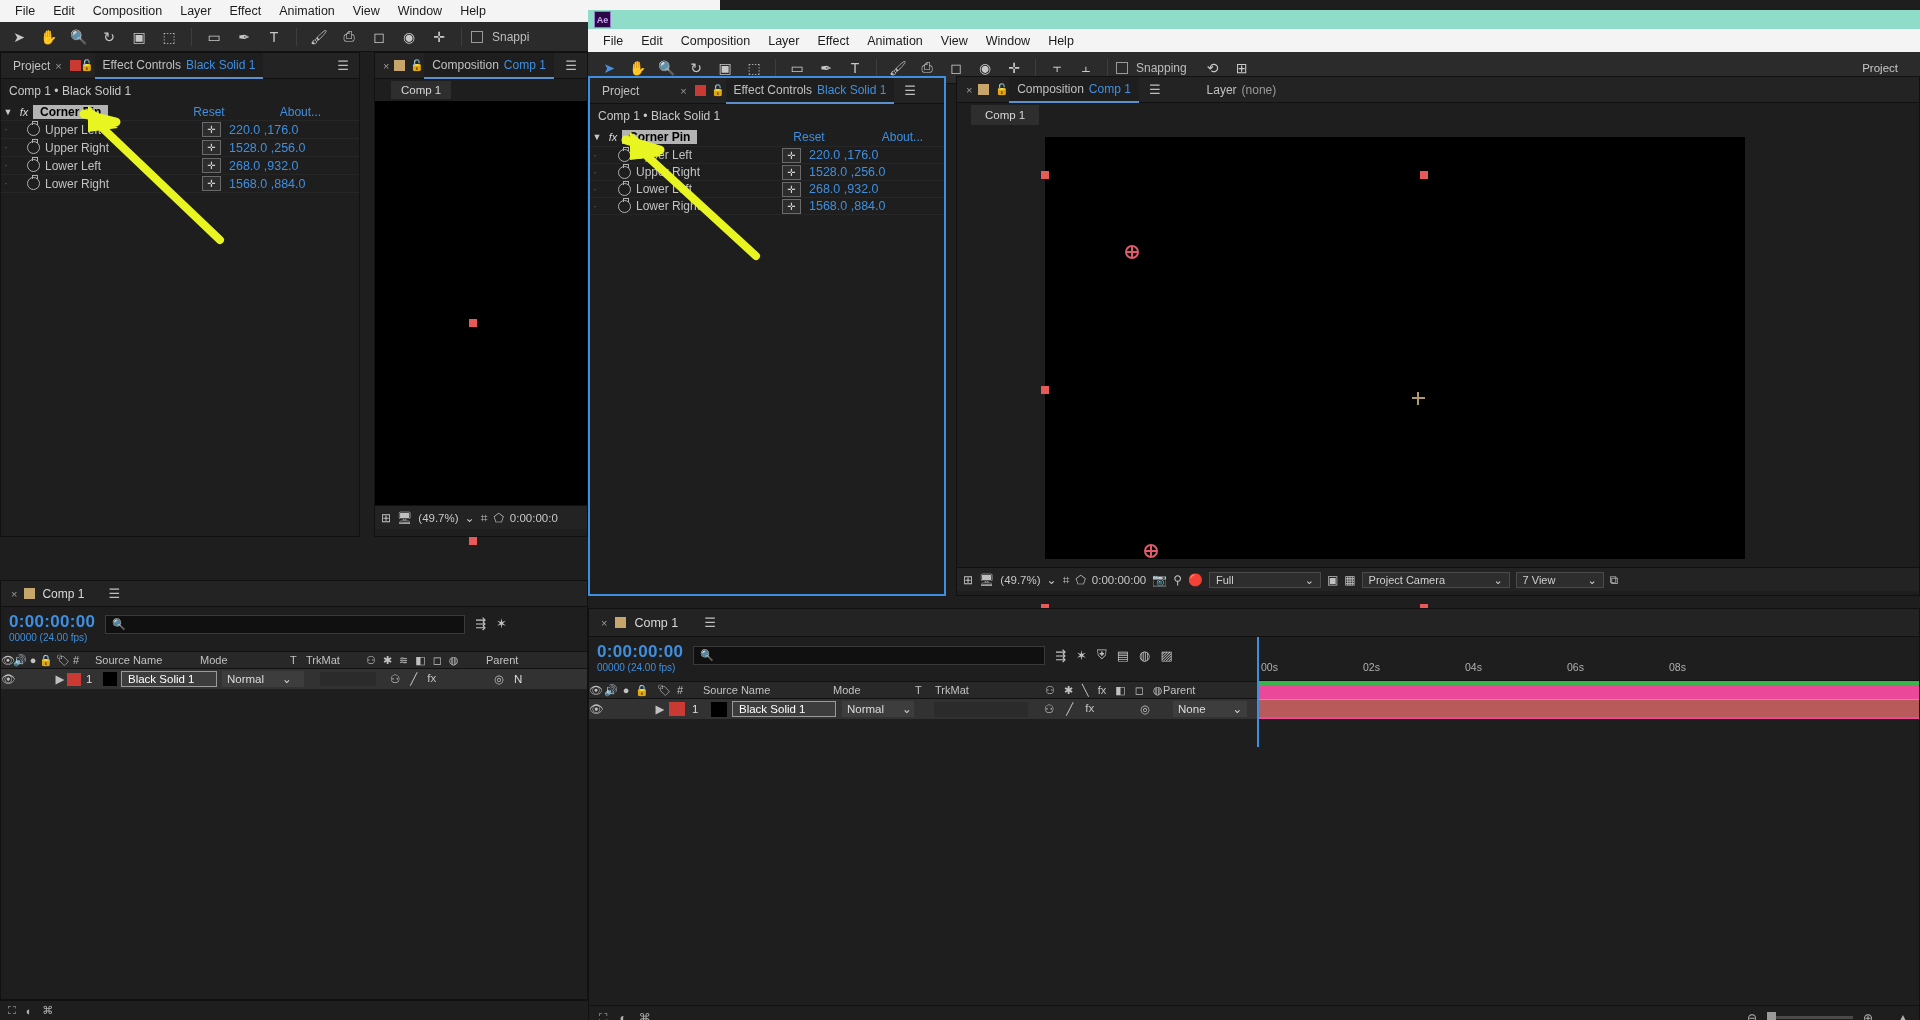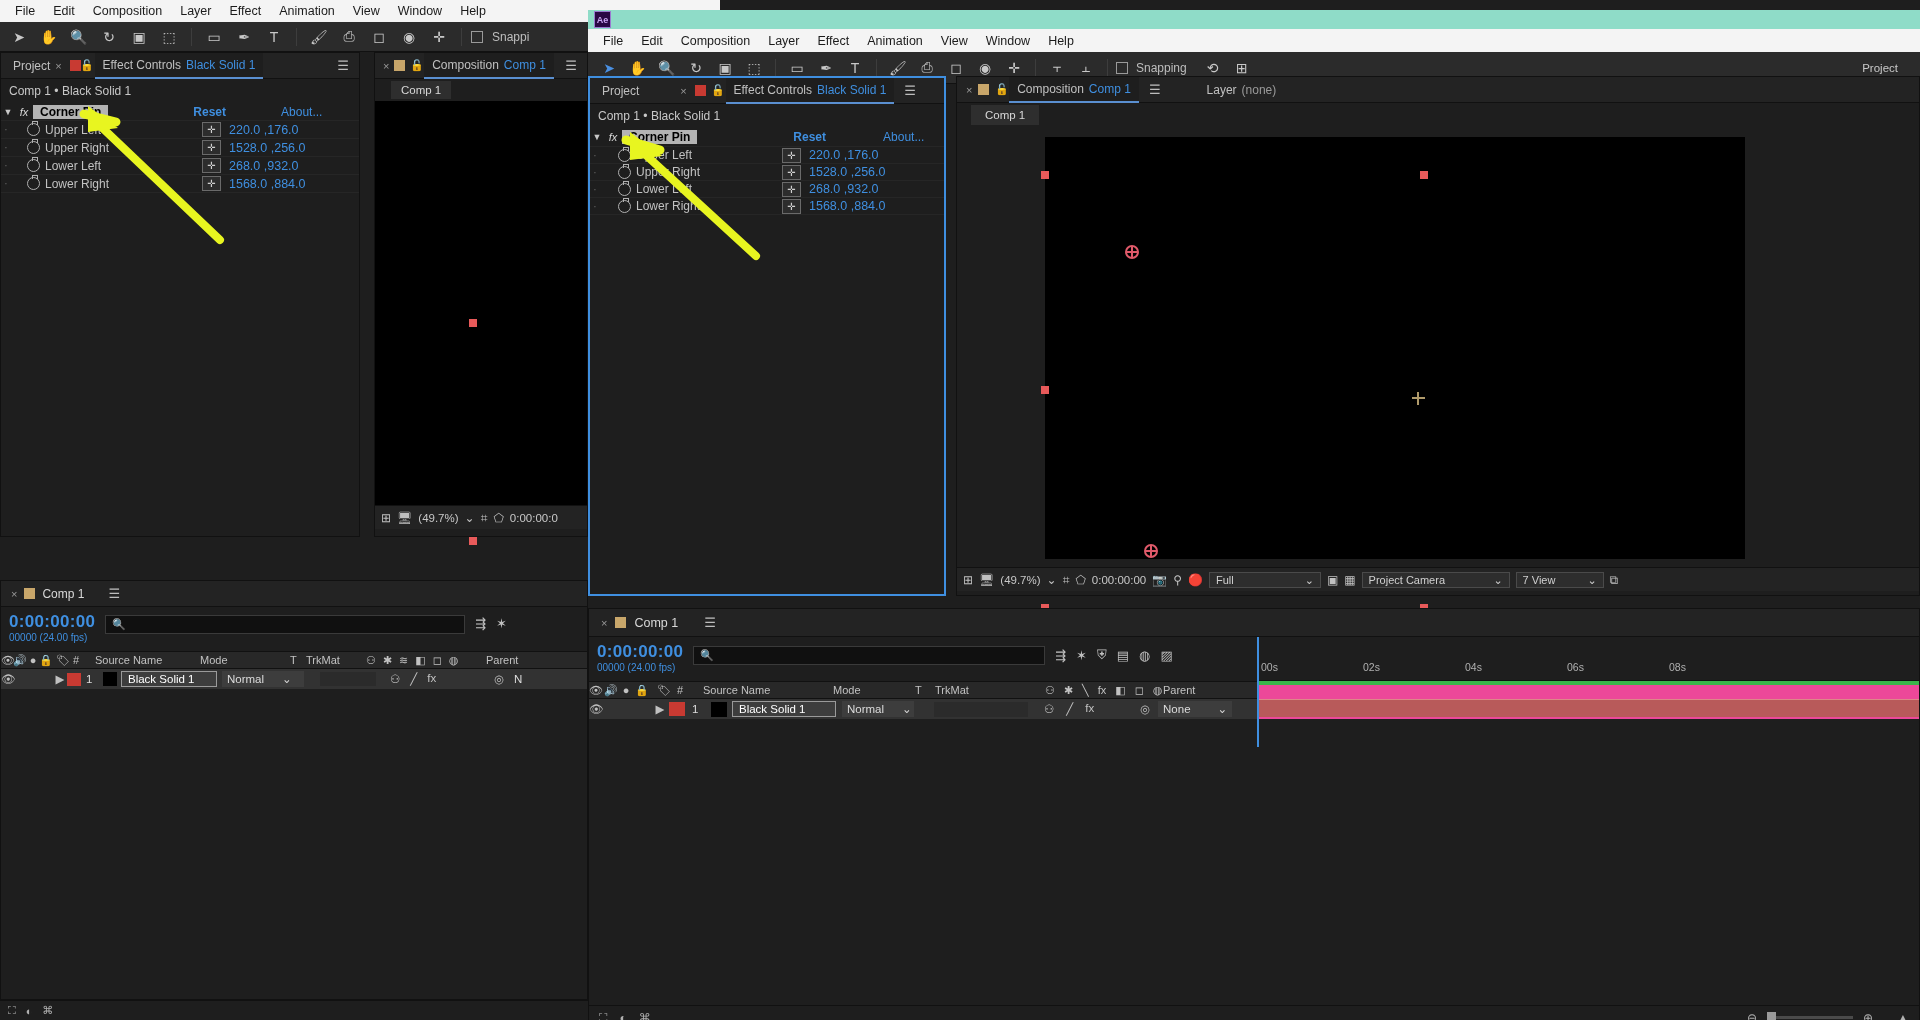--- a/index.html
+++ b/index.html
@@ -44,21 +44,21 @@
   .hamb { color: #bdbdbd; font-size: 13px; margin-left: auto; padding: 0 6px; }
   .blue { color: #3f8fe0; }
 
   
   .ec-path { font-size: 12px; color: #c8c8c8; padding: 5px 8px; background: #1e1e1e; }
   .ec-row { display: flex; align-items: center; height: 18px; font-size: 12px;
             border-bottom: 1px solid #262626; }
   .ec-tri { width: 14px; text-align: center; color: #c8c8c8; font-size: 9px; }
   .ec-fx { width: 18px; text-align: center; color: #d8d8d8; font-size: 11px; font-style: italic; }
   .ec-name-sel { background: #b4b4b4; color: #000; font-weight: bold; padding: 0 7px; }
-  .ec-reset { color: #3f8fe0; font-size: 12px; font-weight: bold; }
+  .ec-reset { color: #3f8fe0; font-size: 12px; }
   .ec-about { color: #3f8fe0; font-size: 12px; }
   .ec-prop { color: #c2c2c2; font-size: 12px; }
   .stopwatch { width: 13px; height: 13px; border: 1.4px solid #b0b0b0; border-radius: 50%;
                position: relative; margin-right: 5px; }
   .stopwatch::after { content: ''; position: absolute; top: -3px; left: 4px; width: 4px; height: 3px;
                border: 1.4px solid #b0b0b0; border-bottom: none; }
   .bullet { width: 10px; color: #6a6a6a; font-size: 10px; text-align: center; }
   .pinbtn { width: 19px; height: 15px; border: 1px solid #6a6a6a; background: #2d2d2d;
             display: flex; align-items: center; justify-content: center; color: #d0d0d0; font-size: 10px; }
   .val { color: #3f8fe0; font-size: 12.5px; margin-left: 8px; }
@@ -576,21 +576,21 @@
               <span style="margin-left:auto;">⌄</span>
             </span>
             <span style="width:20px;"></span>
             <span style="width:94px;background:#2b2b2b;height:15px;"></span>
             <span style="width:112px;display:flex;gap:12px;color:#c2c2c2;padding-left:16px;">
               <span>⚇</span>
               <span>╱</span>
               <span>fx</span>
             </span>
             <span style="color:#c2c2c2;">◎</span>
-            <span class="mode-drop" style="margin-left:8px;width:74px;">
+            <span class="mode-drop" style="margin-left:23px;width:74px;">
               <span>None</span>
               <span style="margin-left:auto;">⌄</span>
             </span>
           </div>
         </div>
 
         <div style="flex:1;position:relative;background:#ec4899;">
           <div class="ruler" style="height:44px;">
             <span class="ruler-lbl" style="left:4px; top:24px;">00s</span>
             <span class="ruler-lbl" style="left:106px; top:24px;">02s</span>

